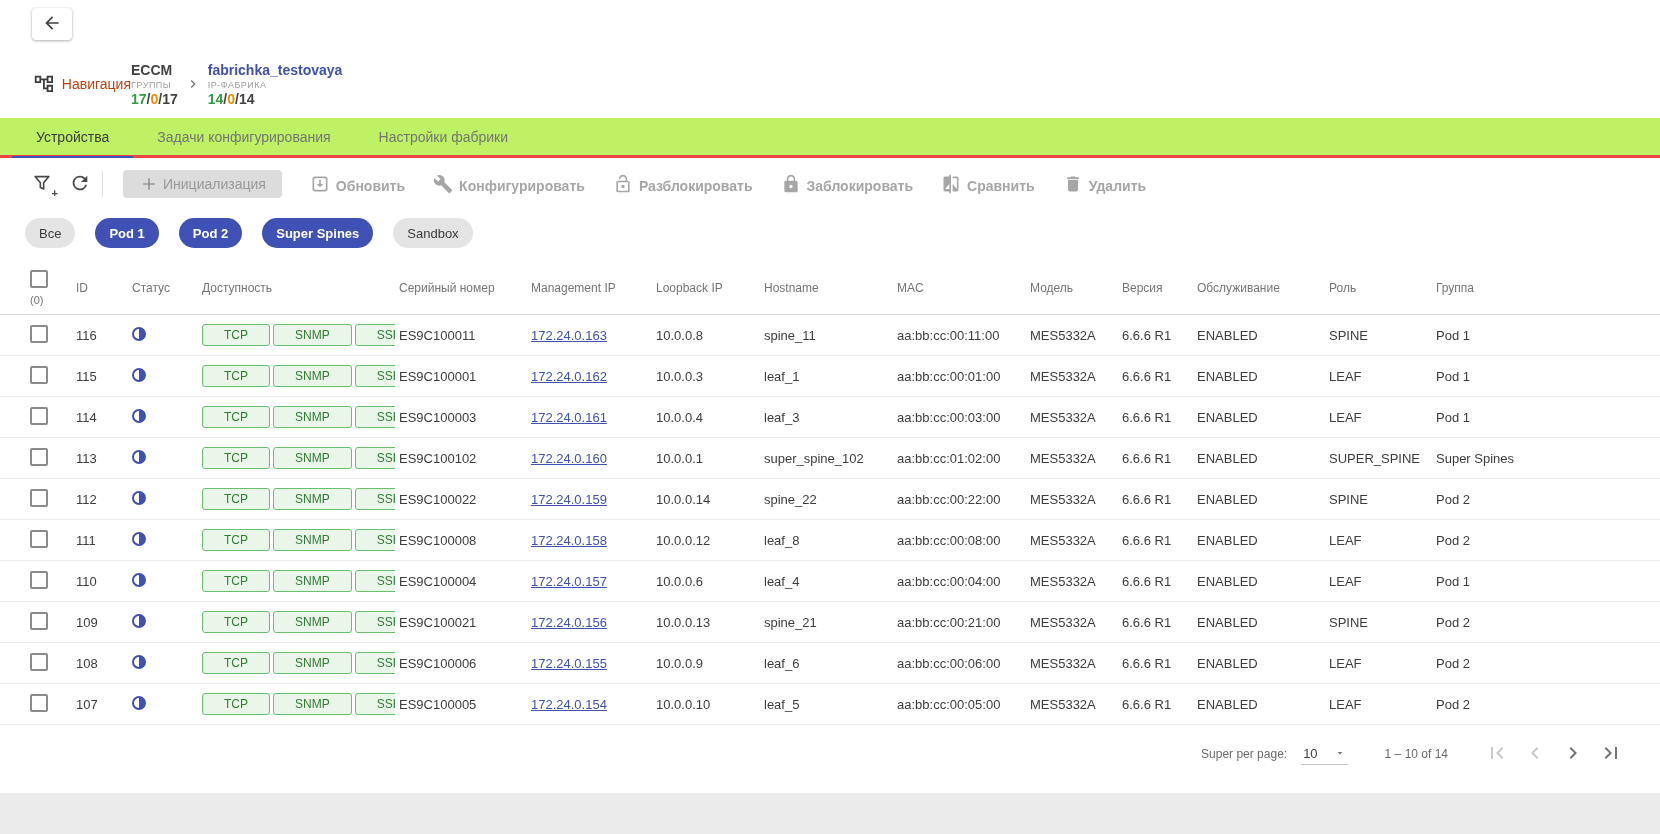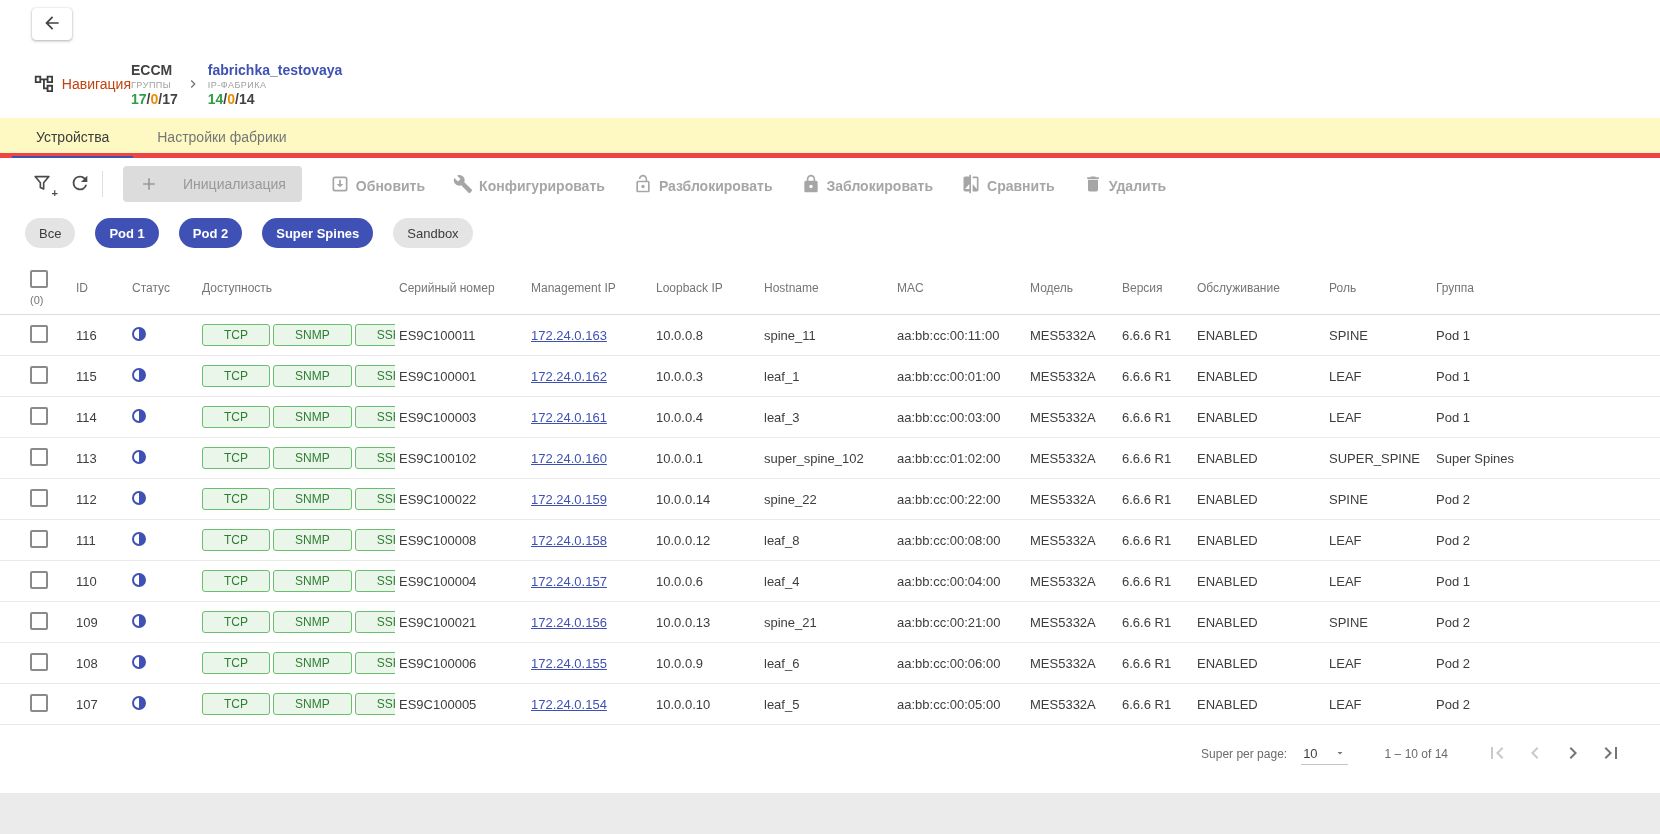--- a/index.html
+++ b/index.html
@@ -21,35 +21,35 @@
   .crumbs { display:flex; align-items:center; gap:5px; }
   .crumb { display:flex; flex-direction:column; gap:1px; cursor:pointer; }
   .crumb-title { font-size:14px; font-weight:700; color:#424242; line-height:17px; }
   .crumb.current .crumb-title { color:#3f51b5; }
   .crumb-sub { font-size:9px; color:#9e9e9e; letter-spacing:.5px; line-height:11px; }
   .crumb-counts { font-size:14px; font-weight:700; line-height:14px; color:#424242; }
   .c-ok { color:#2f9e44; } .c-warn { color:#f08c00; } .c-total { color:#424242; }
   .crumb-chevron { width:16px; height:16px; color:#757575; margin:0 2px; }
 
   
-  .tabs { display:flex; padding-left:12px; border-bottom:5px solid #ef4444; height:40px; background:#fef9c3; }
+  .tabs { display:flex; padding-left:12px; border-bottom:3px solid #ef4444; height:40px; background:#bef264; }
   .tab { padding:0 24px; display:flex; align-items:center; font-size:14px; color:#757575; cursor:pointer;
     border-bottom:2px solid transparent; height:40px; }
   .tab.active { color:#3c3c3c; border-bottom-color:#3f51b5; font-weight:500; }
 
   
   .toolbar { display:flex; align-items:center; padding:8px 0 8px 30px; height:52px; gap:0; background:#fff; }
   .icon-btn { width:24px; height:24px; border:none; background:transparent; color:#4a4a4a;
     cursor:pointer; position:relative; padding:0; }
   .icon-btn svg { width:22px; height:22px; }
   .icon-btn + .icon-btn { margin-left:14px; }
   .plus-mini { position:absolute; right:-4px; bottom:-3px; font-size:11px; font-weight:700; color:#4a4a4a; }
   .tb-divider { width:1px; height:26px; background:#e0e0e0; margin:0 10px; }
   .toolbar-buttons { display:flex; align-items:center; gap:28px; margin-left:10px; }
-  .btn-raised { display:flex; align-items:center; gap:24px; height:36px; padding:0 16px;
+  .btn-raised { display:flex; align-items:center; gap:4px; height:28px; padding:0 16px;
     background:#dcdcdc; color:#999999; border:none; border-radius:4px; font-size:14px;
     font-family:inherit; cursor:default; }
   .btn-text { display:flex; align-items:flex-end; gap:6px; background:transparent; border:none;
     color:#a6a6a6; font-size:14px; font-family:inherit; cursor:default; padding:0;font-weight:bold; }
   .btn-raised .ico, .btn-text .ico { width:20px; height:20px; display:block; }
   .btn-raised .ico svg, .btn-text .ico svg { width:20px; height:20px; }
 
   
   .chips { display:flex; align-items:flex-end; gap:20px; padding:8px 0 14px 25px; background:#fff; }
   .chip { height:30px; border-radius:15px; padding:0 14px; border:none; font-size:13px;
@@ -124,20 +124,23 @@
         <span class="crumb-title">fabrichka_testovaya</span>
         <span class="crumb-sub">IP-ФАБРИКА</span>
         <span class="crumb-counts"><span class="c-ok">14</span><span>/</span><span class="c-warn">0</span><span>/</span><span class="c-total">14</span></span>
       </div>
     </div>
   </div>
 
   <div class="tabs" id="tabs">
       <div class="tab active">
         <span>Устройства</span>
+      </div>
+      <div class="tab">
+        <span>Задачи конфигурирования</span>
       </div>
       <div class="tab">
         <span>Настройки фабрики</span>
       </div>
     </div>
 
   <div class="toolbar">
     <button class="icon-btn">
       <span>
         <svg viewBox="0 0 24 24">

